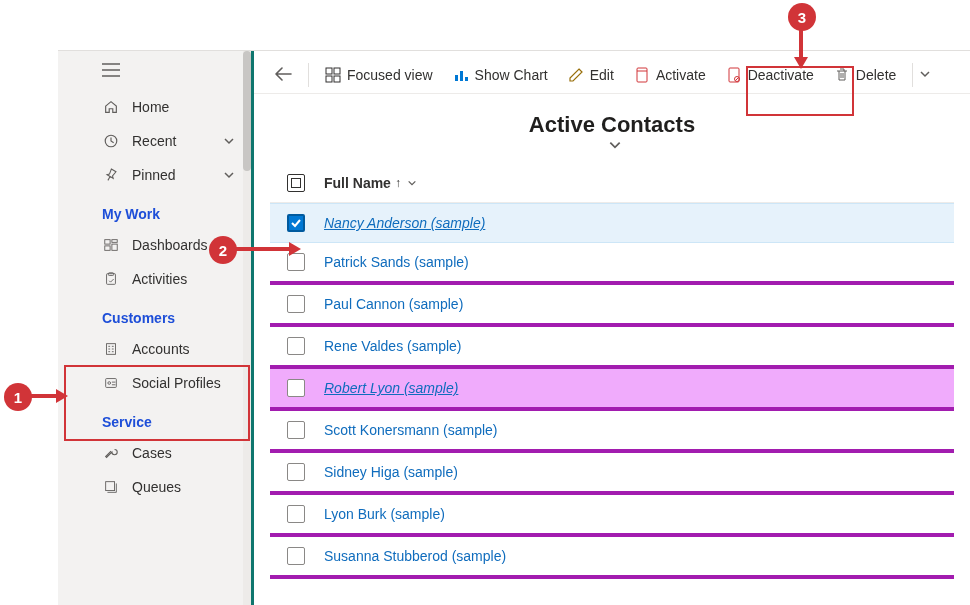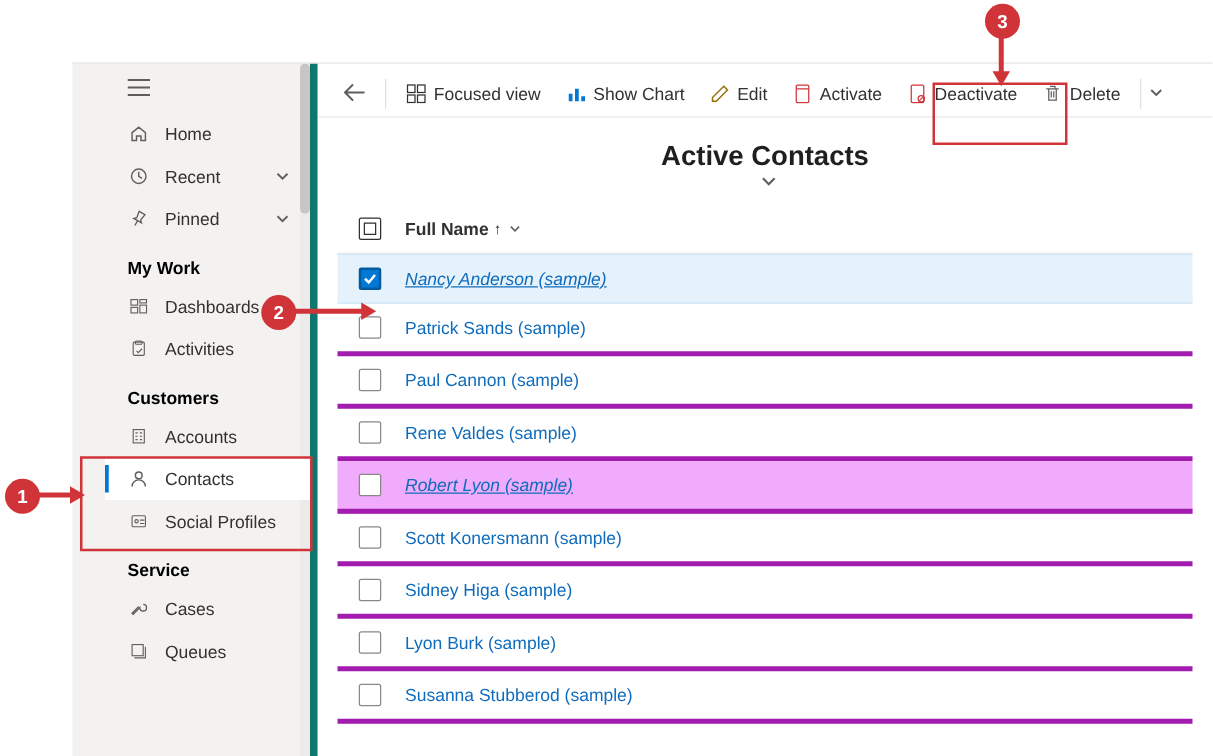--- a/index.html
+++ b/index.html
@@ -1,34 +1,34 @@
 <!DOCTYPE html>
 <html><head>
 <meta charset="utf-8">
 <style>
 * { box-sizing: border-box; margin: 0; padding: 0; }
 body { font-family: "Segoe UI", Arial, sans-serif; font-size: 14px; color: #323130; background: #fff; width: 970px; height: 605px; overflow: hidden; position: relative; }
 
 .app { display: flex; height: 605px; position: absolute; top: 50px; left: 58px; width: 912px; height: 555px; border-top: 1px solid #e1dfdd; }
 
-.sidebar { width: 196px; background: #f3f2f1; border-right: 6px solid #0f766e; display: flex; flex-direction: column; position: relative; padding-left: 26px; }
+.sidebar { width: 196px; background: #f3f2f1; border-right: 3px solid #0f766e; display: flex; flex-direction: column; position: relative; padding-left: 26px; }
 .scrollbar-track { position: absolute; right: 0; top: 0; width: 8px; height: 100%; background: #edebe9; }
 .scrollbar-thumb { position: absolute; right: 0; top: 0; width: 8px; height: 120px; background: #c8c6c4; border-radius: 4px; }
 
 .hamburger { padding: 12px 16px 10px 18px; cursor: pointer; }
 .hamburger svg { width: 18px; height: 14px; }
 
 .nav-item { display: flex; align-items: center; padding: 8px 16px 8px 18px; cursor: pointer; position: relative; }
 .nav-item.selected { background: #fff; }
 .nav-item.selected::before { content: ""; position: absolute; left: 0; top: 6px; bottom: 6px; width: 3px; background: #0078d4; }
 .nav-icon { width: 18px; height: 18px; margin-right: 12px; flex-shrink: 0; display: flex; align-items: center; justify-content: center; }
 .nav-label { font-size: 14px; color: #323130; }
 .nav-chevron { margin-left: auto; display: flex; align-items: center; }
 
-.section-header { padding: 14px 16px 6px 18px; font-size: 14px; font-weight: 600; color: #000000; }
+.section-header { padding: 14px 16px 6px 18px; font-size: 14px; font-weight: 600; color: #1d4ed8; }
 
 .highlight-box { position: absolute; border: 2px solid #d13438; pointer-events: none; }
 .highlight-1 { left: 64px; top: 365px; width: 186px; height: 76px; }
 .highlight-3 { left: 746px; top: 66px; width: 108px; height: 50px; }
 
 .main { flex: 1; background: #fff; display: flex; flex-direction: column; overflow: hidden; }
 
 .toolbar { display: flex; align-items: center; padding: 10px 12px 4px 16px; border-bottom: 1px solid #edebe9; gap: 0; text-align: center; }
 .tool-btn { display: inline-flex; align-items: center; padding: 6px 10px; cursor: pointer; font-size: 14px; border-radius: 2px; gap: 6px; }
 .tool-icon { width: 16px; height: 16px; display: flex; align-items: center; justify-content: center; }
@@ -154,29 +154,20 @@
         </div>
         <div class="section-header">Customers</div>
         <div class="nav-item">
           <span class="nav-icon">
             <svg viewBox="0 0 18 18" width="16" height="16">
               <rect x="4" y="3" width="10" height="12" stroke="#605e5c" fill="none"></rect>
               <path d="M6 6h2M10 6h2M6 9h2M10 9h2M6 12h2M10 12h2" stroke="#605e5c"></path>
             </svg>
           </span>
           <span class="nav-label">Accounts</span>
-        </div>
-        <div class="nav-item selected">
-          <span class="nav-icon">
-            <svg viewBox="0 0 18 18" width="16" height="16">
-              <circle cx="9" cy="6" r="3" stroke="#605e5c" fill="none" stroke-width="1.3"></circle>
-              <path d="M3 16 a6 6 0 0 1 12 0" stroke="#605e5c" fill="none" stroke-width="1.3"></path>
-            </svg>
-          </span>
-          <span class="nav-label">Contacts</span>
         </div>
         <div class="nav-item">
           <span class="nav-icon">
             <svg viewBox="0 0 18 18" width="16" height="16">
               <rect x="3" y="4" width="12" height="10" rx="1" stroke="#605e5c" fill="none"></rect>
               <circle cx="7" cy="9" r="1.5" stroke="#605e5c" fill="none"></circle>
               <path d="M10 8h4M10 11h4" stroke="#605e5c"></path>
             </svg>
           </span>
           <span class="nav-label">Social Profiles</span>

